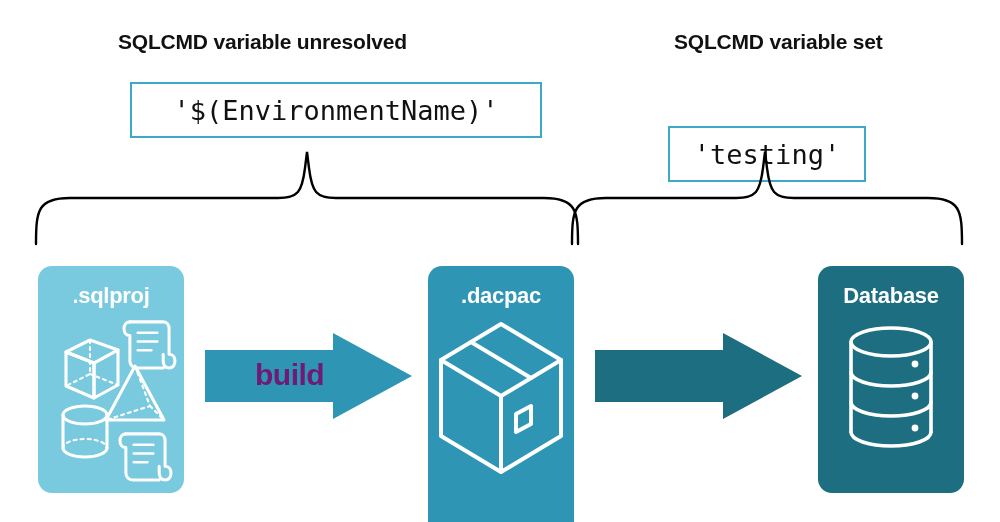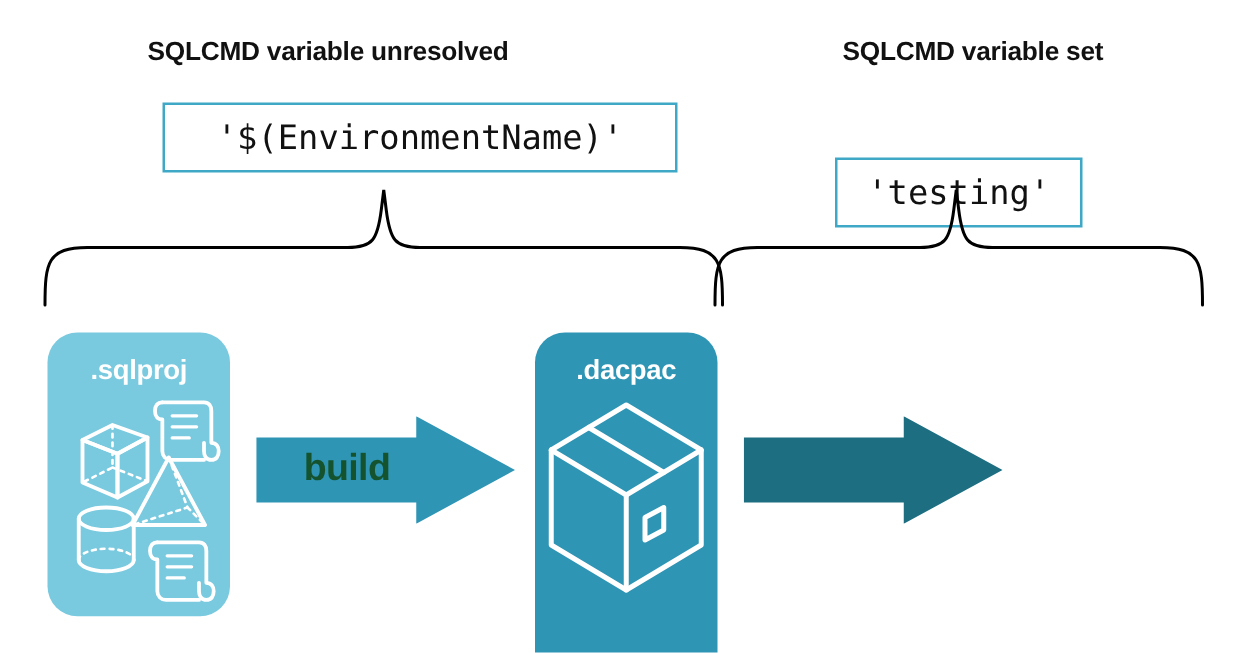--- a/index.html
+++ b/index.html
@@ -28,39 +28,39 @@
   #value-box-left{left:130px;top:82px;width:412px;height:56px;}
   #value-box-right{left:668px;top:82px;width:198px;height:56px;margin-top:44px;}
 
   
   .brace{position:absolute;top:148px;}
   #brace-left{left:30px;}
   #brace-right{left:566px;}
 
   
   .artifact{
-    position:absolute;border-radius:24px;box-sizing:border-box;
+    position:absolute;border-radius:14px;box-sizing:border-box;
   }
   #sqlproj-box{left:38px;top:266px;width:146px;height:227px;background:#79C9DF;}
   #dacpac-box{left:428px;top:266px;width:146px;height:290px;background:#2F95B5;}
   #database-box{left:818px;top:266px;width:146px;height:227px;background:#1C6E80;}
 
   .artifact-label{
     position:absolute;left:0;right:0;top:17px;text-align:center;
     color:#ffffff;font-weight:bold;font-size:22px;letter-spacing:-0.3px;
   }
   .artifact-art{position:absolute;left:0;top:44px;width:146px;height:176px;}
 
   
   .arrow{position:absolute;}
   #arrow-build{left:205px;top:333px;}
   #arrow-deploy{left:595px;top:333px;}
   .arrow-label{
-    position:absolute;color:#14532d;font-weight:bold;font-size:30px;
-    letter-spacing:-0.5px;white-space:nowrap;
+    position:absolute;color:#701a75;font-weight:bold;font-size:30px;
+    letter-spacing:-0.5px;white-space:nowrap;margin-left:12px;
   }
   #arrow-build-label{left:243px;top:358px;}
   #arrow-deploy-label{left:620px;top:358px;}
 </style>
 </head>
 <body>
 
 <div class="stage">
 
   <div class="heading" id="heading-left">SQLCMD variable unresolved</div>
@@ -135,14 +135,29 @@
         <path d="M43,32 L103,68"></path>
         <path d="M88,104 L103,96 L103,114 L88,122 Z"></path>
       </g>
     </svg>
   </div>
 
   <svg class="arrow" id="arrow-deploy" width="210" height="86" viewBox="0 0 210 86">
     <path d="M0,17 L128,17 L128,0 L207,43 L128,86 L128,69 L0,69 Z" fill="#1C6E80"></path>
   </svg>
 
+  <div class="artifact" id="database-box">
+    <div class="artifact-label">Database</div>
+    <svg class="artifact-art" viewBox="0 0 146 176">
+      <g fill="none" stroke="#ffffff" stroke-width="3.6" stroke-linejoin="round" stroke-linecap="round">
+        <ellipse cx="73" cy="32" rx="40" ry="14"></ellipse>
+        <path d="M33,32 L33,122 M113,32 L113,122"></path>
+        <path d="M33,122 C33,130 51,136 73,136 C95,136 113,130 113,122"></path>
+        <path d="M33,62 C33,70 51,76 73,76 C95,76 113,70 113,62"></path>
+        <path d="M33,92 C33,100 51,106 73,106 C95,106 113,100 113,92"></path>
+        <circle cx="97" cy="54" r="3.4" fill="#ffffff" stroke="none"></circle>
+        <circle cx="97" cy="86" r="3.4" fill="#ffffff" stroke="none"></circle>
+        <circle cx="97" cy="118" r="3.4" fill="#ffffff" stroke="none"></circle>
+      </g>
+    </svg>
+  </div>
 
 </div>
 
 </body></html>

